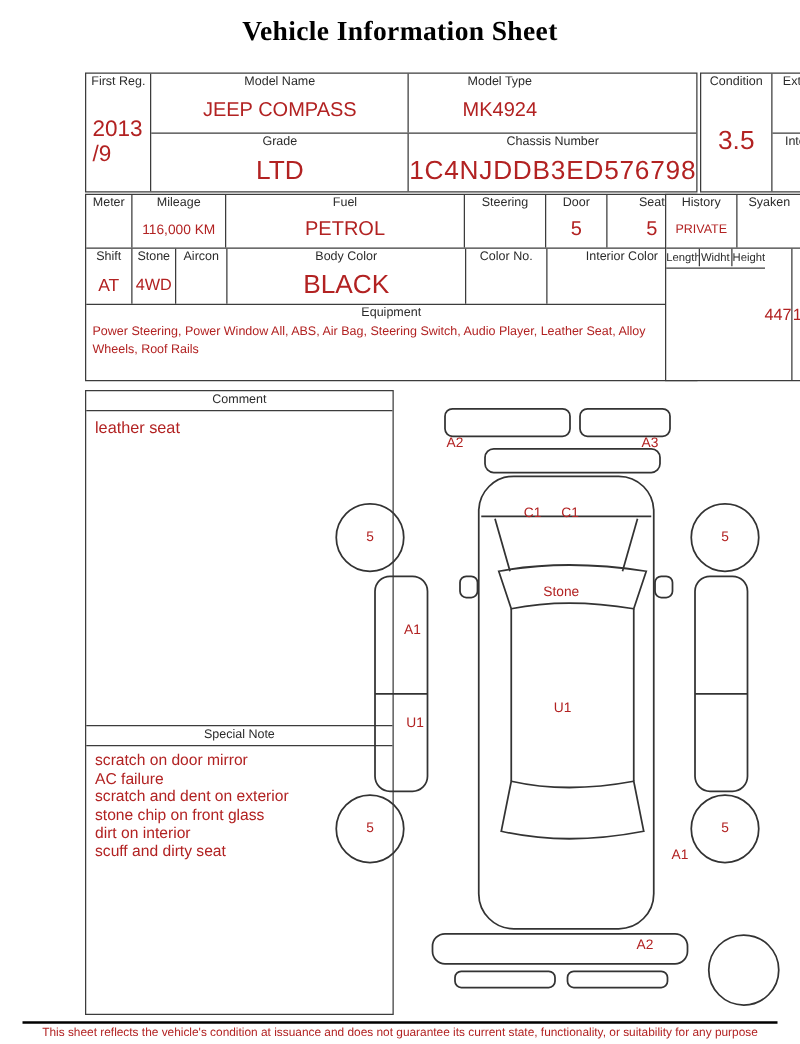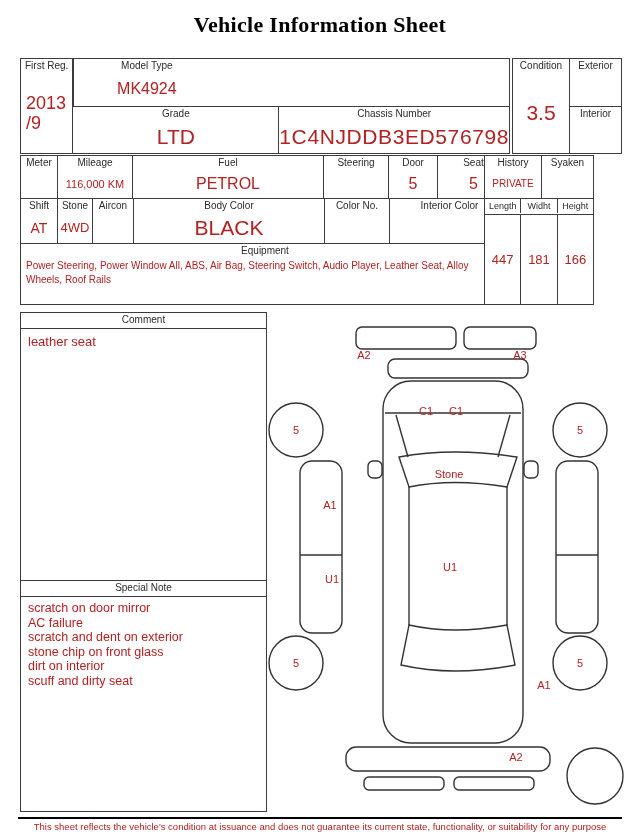--- a/index.html
+++ b/index.html
@@ -1,21 +1,21 @@
 <!DOCTYPE html>
 <html style="--accent: #b22222;"><head>
 <meta charset="utf-8">
 <style>
   html,body{margin:0;padding:0;}
   body{
     width:640px;height:835px;position:relative;background:#fff;
     font-family:"Liberation Sans",sans-serif;color:#1a1a1a;font-size:11px;
     overflow:hidden;
   }
-  .box{position:absolute;border:1px solid #3c3c3c;background:#fff;}
+  .box{position:absolute;border:1px solid #3c3c3c;background:#fff;margin-left:48px;}
   .row{display:flex;}
   .cell{display:flex;flex-direction:column;min-width:0;}
   .bl{border-left:1px solid #3c3c3c;}
   .bb{border-bottom:1px solid #3c3c3c;}
   .bt{border-top:1px solid #3c3c3c;}
   .hdr{font-size:10px;color:#2b2b2b;text-align:center;line-height:13px;height:13px;white-space:nowrap;overflow:hidden;}
   .hdr9{font-size:9px;}
   .val{flex:1;display:flex;align-items:center;justify-content:center;color:var(--accent,#b22222);text-align:center;}
   .v10{font-size:10px;} .v11{font-size:11px;} .v13{font-size:13px;} .v14{font-size:14px;}
   .v15{font-size:21px;} .v16{font-size:16px;} .v21{font-size:21px;}
@@ -47,20 +47,24 @@
 <div class="box" style="left:20px;top:58px;width:488px;height:94px;display:flex">
   <div class="cell" style="width:60px">
     <div class="hdr">First Reg.</div>
     <div class="val reg-val">
       <span>2013</span>
       <span>/9</span>
     </div>
   </div>
   <div class="bl" style="flex:1;display:flex;flex-direction:column">
     <div class="row bb" style="height:47px">
+      <div class="cell" style="width:205px">
+        <div class="hdr">Model Name</div>
+        <div class="val v16">JEEP COMPASS</div>
+      </div>
       <div class="cell bl" style="width:145px">
         <div class="hdr">Model Type</div>
         <div class="val v16">MK4924</div>
       </div>
     </div>
     <div class="row" style="flex:1">
       <div class="cell" style="width:205px">
         <div class="hdr">Grade</div>
         <div class="val v15">LTD</div>
       </div>
@@ -148,21 +152,21 @@
   <div class="row bb" style="height:42px">
     <div class="cell" style="width:56px">
       <div class="hdr">History</div>
       <div class="val v10">PRIVATE</div>
     </div>
     <div class="cell bl" style="flex:1">
       <div class="hdr">Syaken</div>
       <div class="val v10"></div>
     </div>
   </div>
-  <div style="flex:1;display:flex;flex-direction:column">
+  <div style="flex:1;display:flex;">
     <div class="row bb" style="height:15px">
       <div class="hdr hdr9" style="flex:1;line-height:14px;height:14px">Length</div>
       <div class="hdr hdr9 bl" style="flex:1;line-height:14px;height:14px">Widht</div>
       <div class="hdr hdr9 bl" style="flex:1;line-height:14px;height:14px">Height</div>
     </div>
     <div class="row" style="flex:1">
       <div class="val v13" style="flex:1">447</div>
       <div class="val v13 bl" style="flex:1">181</div>
       <div class="val v13 bl" style="flex:1">166</div>
     </div>

